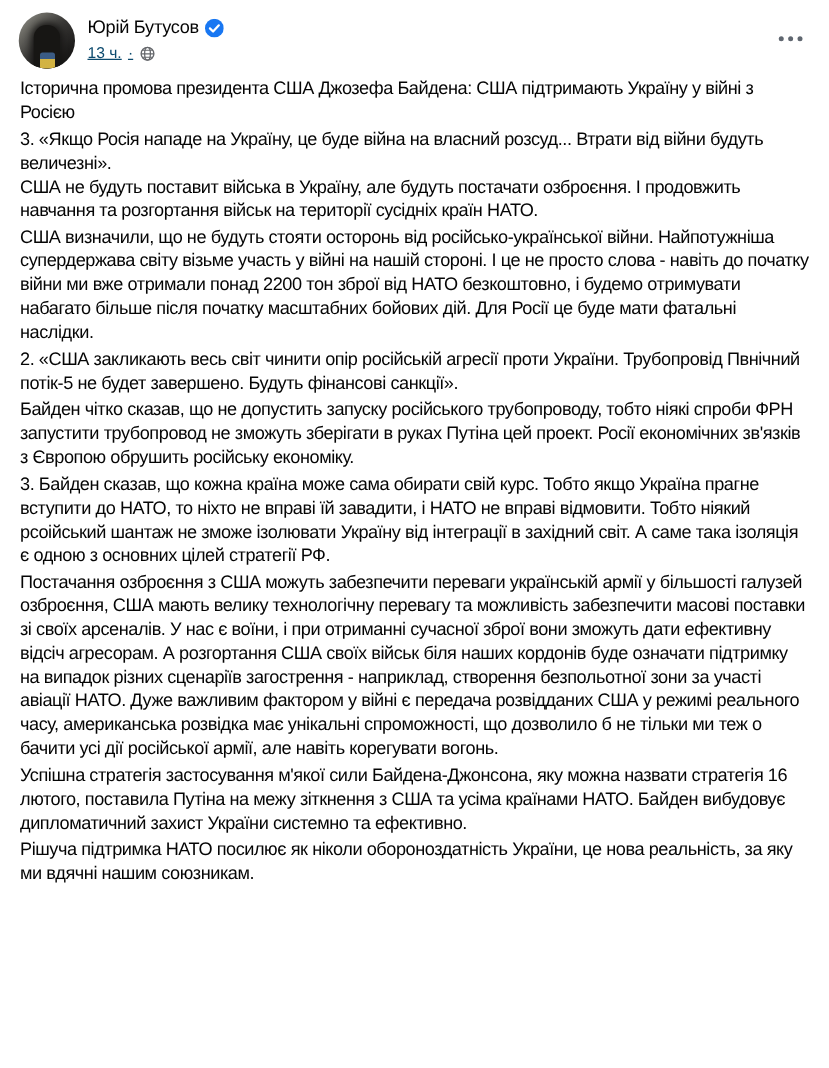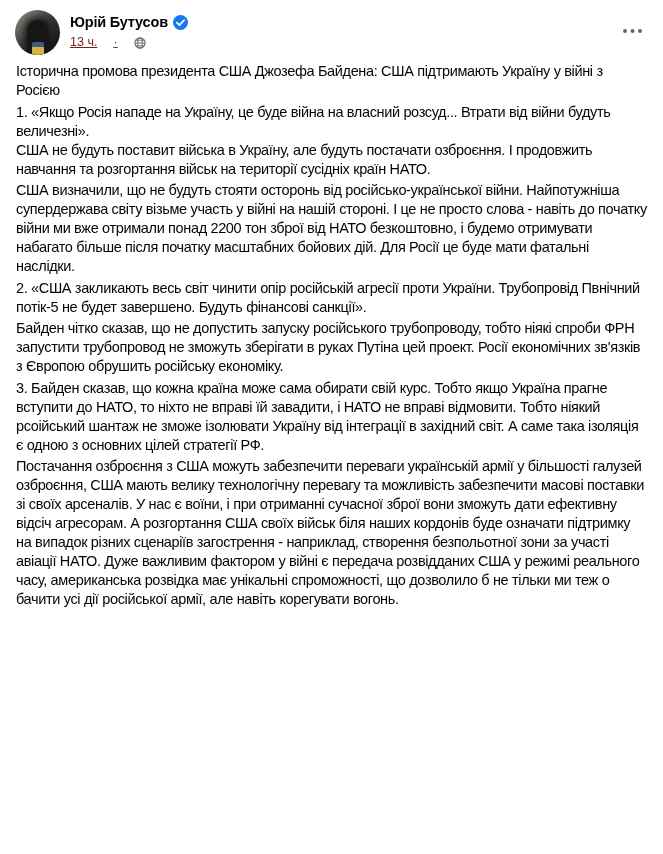--- a/index.html
+++ b/index.html
@@ -45,31 +45,31 @@
     left: 17px; bottom: 0;
     width: 12px; height: 13px;
     background: linear-gradient(#3c5f8a 0 42%, #dcbb45 42% 100%);
     border-radius: 2px 2px 0 0;
     opacity: .95;
   }
   .header-info { margin-left: 10px; padding-top: 3px; min-width: 0; }
   .author-row { display: flex; align-items: center; gap: 5px; line-height: 19px; }
   .author {
     font-size: 14.5px;
-    font-weight: 700;
+    font-weight: 400;
     letter-spacing: -0.2px;
     color: #050505;
     cursor: pointer;
   }
   .verified { display: inline-flex; width: 15px; height: 15px; }
   .meta-row {
-    display: flex; align-items: center; gap: 16px;
+    display: flex; align-items: center; gap: 5px;
     margin-top: 3px;
     font-size: 12.5px;
-    color: #7f1d1d;
+    color: #0c4a6e;
     line-height: 15px;
     text-decoration: underline;
   }
   .meta-row .timestamp { cursor: pointer; }
   .globe { display: inline-flex; width: 12px; height: 12px; }
   .menu-btn {
     position: absolute;
     top: 18px; right: 14px;
     width: 34px; height: 26px;
     display: flex; align-items: center; justify-content: center;
@@ -127,22 +127,24 @@
       <svg width="21" height="6" viewBox="0 0 21 6">
         <circle cx="3" cy="3" r="2" fill="#606770"></circle>
         <circle cx="10.5" cy="3" r="2" fill="#606770"></circle>
         <circle cx="18" cy="3" r="2" fill="#606770"></circle>
       </svg>
     </div>
   </div>
 
   <div class="post-body">
     <p>Історична промова президента США Джозефа Байдена: США підтримають Україну у війні з Росією</p>
-    <p>1. «Якщо Росія нападе на Україну, це буде війна на власний розсуд... Втрати від війни будуть величезні».
+    <p>3. «Якщо Росія нападе на Україну, це буде війна на власний розсуд... Втрати від війни будуть величезні».
 США не будуть поставит війська в Україну, але будуть постачати озброєння. І продовжить навчання та розгортання військ на території сусідніх країн НАТО.</p>
     <p>США визначили, що не будуть стояти осторонь від російсько-української війни. Найпотужніша супердержава світу візьме участь у війні на нашій стороні. І це не просто слова - навіть до початку війни ми вже отримали понад 2200 тон зброї від НАТО безкоштовно, і будемо отримувати набагато більше після початку масштабних бойових дій. Для Росії це буде мати фатальні наслідки.</p>
     <p>2. «США закликають весь світ чинити опір російській агресії проти України. Трубопровід Пвнічний потік-5 не будет завершено. Будуть фінансові санкції».</p>
     <p>Байден чітко сказав, що не допустить запуску російського трубопроводу, тобто ніякі спроби ФРН запустити трубопровод не зможуть зберігати в руках Путіна цей проект. Росії економічних зв'язків з Європою обрушить російську економіку.</p>
     <p>3. Байден сказав, що кожна країна може сама обирати свій курс. Тобто якщо Україна прагне вступити до НАТО, то ніхто не вправі їй завадити, і НАТО не вправі відмовити. Тобто ніякий рсоійський шантаж не зможе ізолювати Україну від інтеграції в західний світ. А саме така ізоляція є одною з основних цілей стратегії РФ.</p>
     <p>Постачання озброєння з США можуть забезпечити переваги українській армії у більшості галузей озброєння, США мають велику технологічну перевагу та можливість забезпечити масові поставки зі своїх арсеналів. У нас є воїни, і при отриманні сучасної зброї вони зможуть дати ефективну відсіч агресорам. А розгортання США своїх військ біля наших кордонів буде означати підтримку на випадок різних сценаріїв загострення - наприклад, створення безпольотної зони за участі авіації НАТО. Дуже важливим фактором у війні є передача розвідданих США у режимі реального часу, американська розвідка має унікальні спроможності, що дозволило б не тільки ми теж о бачити усі дії російської армії, але навіть корегувати вогонь.</p>
+    <p>Успішна стратегія застосування м'якої сили Байдена-Джонсона, яку можна назвати стратегія 16 лютого, поставила Путіна на межу зіткнення з США та усіма країнами НАТО. Байден вибудовує дипломатичний захист України системно та ефективно.</p>
+    <p>Рішуча підтримка НАТО посилює як ніколи обороноздатність України, це нова реальність, за яку ми вдячні нашим союзникам.</p>
   </div>
 
 </div>
 
 </body></html>

